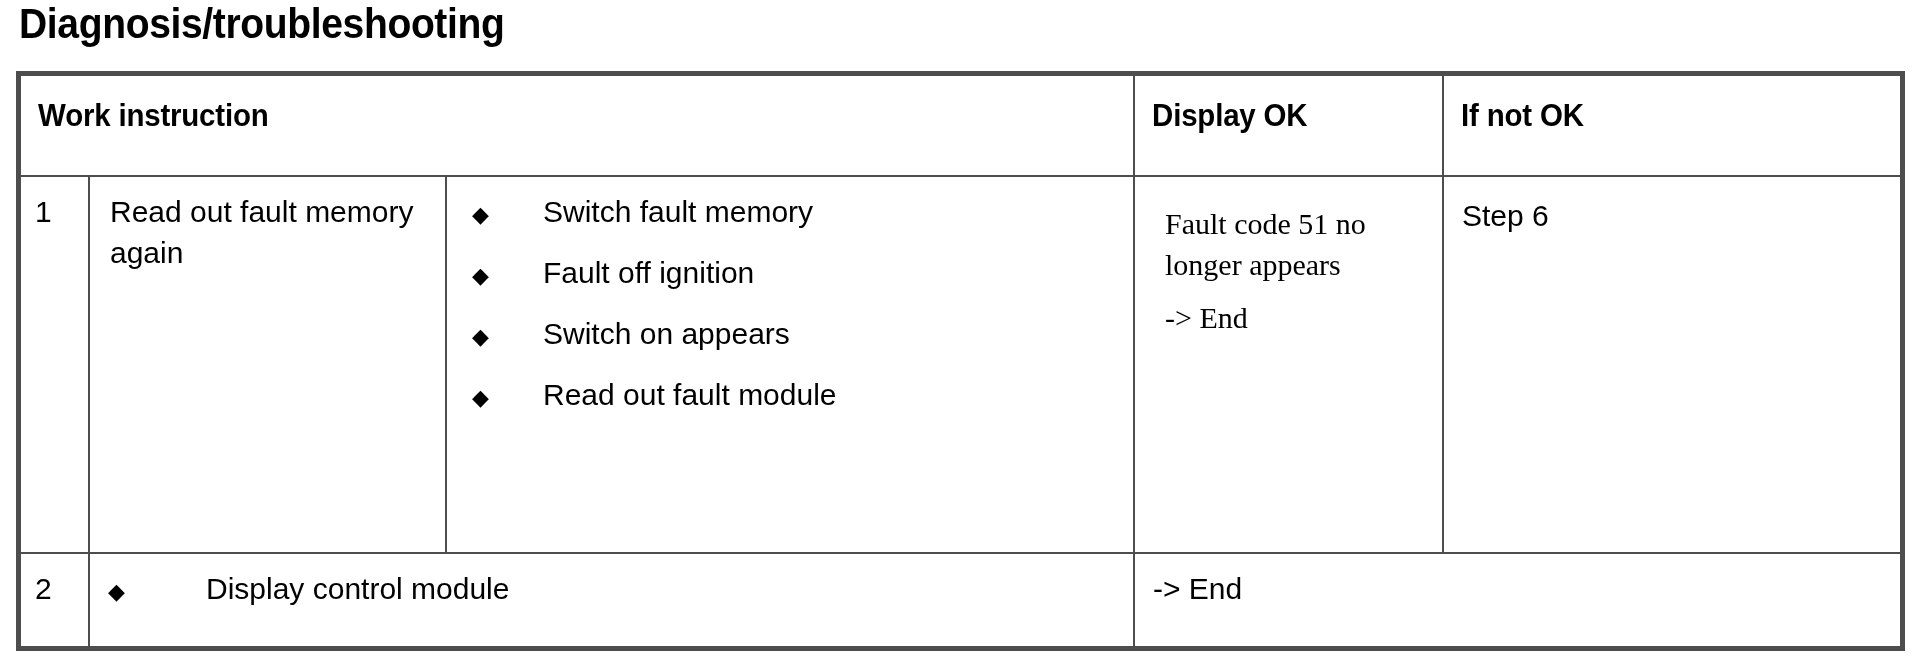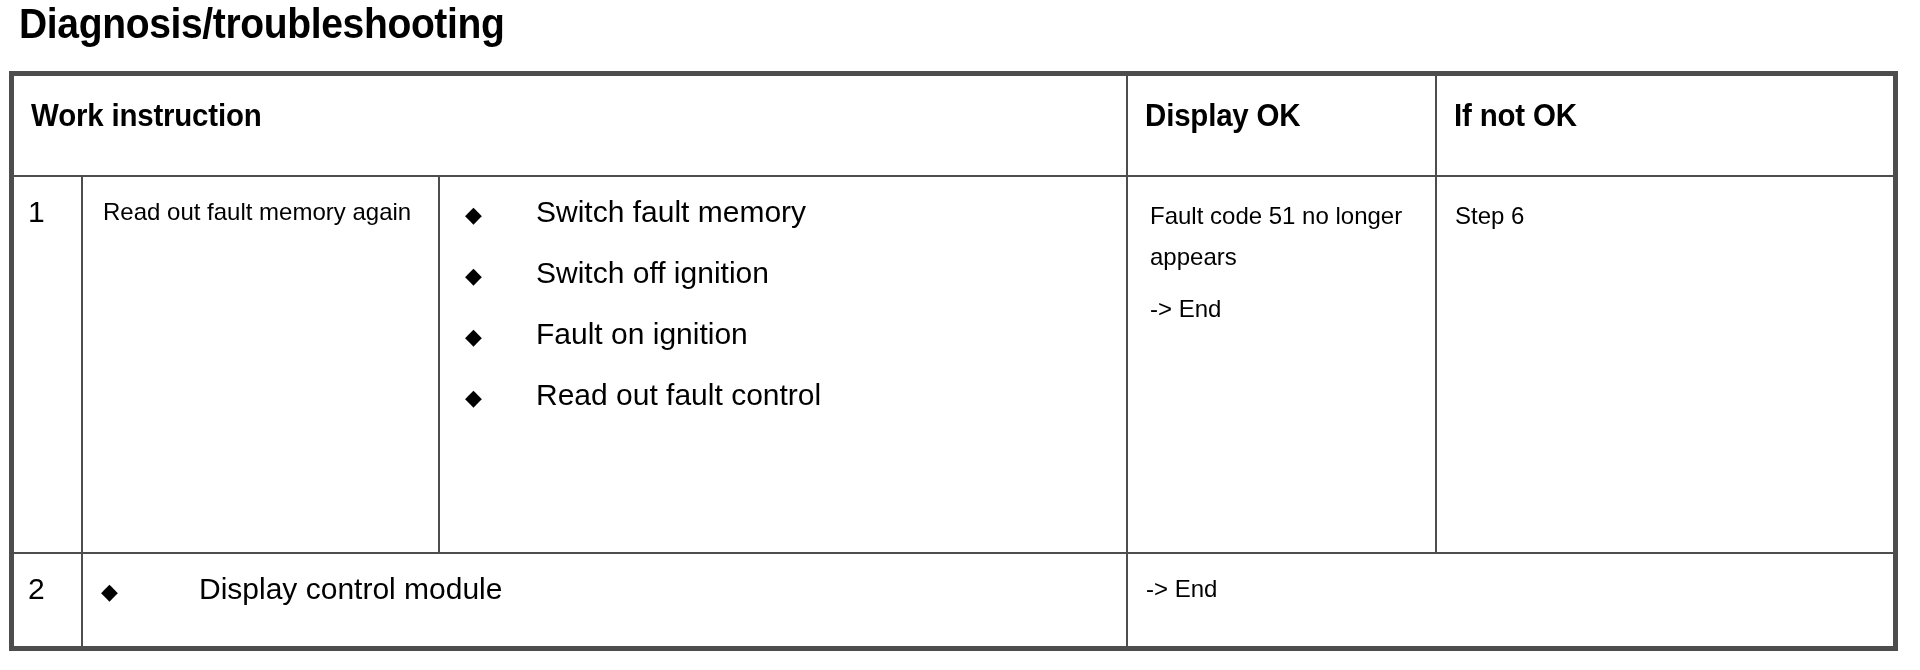--- a/index.html
+++ b/index.html
@@ -30,21 +30,21 @@
     letter-spacing: -0.4px;
     line-height: 56px;
     white-space: nowrap;
     transform: scaleX(0.93);
     transform-origin: left top;
   }
 
   
   .tbl-wrap {
     position: absolute;
-    left: 12px;
+    left: 19px;
     top: 74px;
     width: 1881px;
     height: 574px;
   }
   table.grid {
     border-collapse: collapse;
     table-layout: fixed;
     width: 1881px;
     height: 574px;
     background: #ffffff;
@@ -56,21 +56,21 @@
     background: #ffffff;
   }
   
   table.grid {
     outline: 3px solid #4d4d4d;
     outline-offset: 0px;
   }
 
   .cell-pad {
     padding: 14px 12px 8px 18px;
-    font-size: 24px;
+    font-size: 30px;
     line-height: 41px;
   }
   .hdr .cell-pad {
     font-weight: bold;
     font-size: 31px;
     padding-top: 19px;
     letter-spacing: -0.2px;
     transform: scaleX(0.95);
     transform-origin: left top;
     white-space: nowrap;
@@ -120,21 +120,21 @@
     padding-top: 14px;
   }
   .inline-bullet .bullet {
     width: 116px;
     flex: 0 0 116px;
     padding-left: 18px;
     box-sizing: border-box;
     font-size: 22px;
   }
 
-  .para { margin: 4px; }
+  .para { margin: 12px; font-family: Liberation Serif, serif; }
   .para + .para { margin-top: 11px; }
 </style>
 </head>
 <body>
 
 <div class="page">
 
   <div class="doc-title">Diagnosis/troubleshooting</div>
 
   <div class="tbl-wrap">
@@ -168,29 +168,29 @@
           <div class="cell-pad">Read out fault memory again</div>
         </td>
         <td>
           <ul class="bullets">
             <li>
               <span class="bullet">◆</span>
               <span class="btext">Switch fault memory</span>
             </li>
             <li>
               <span class="bullet">◆</span>
-              <span class="btext">Switch off ignition</span>
-            </li>
-            <li>
-              <span class="bullet">◆</span>
-              <span class="btext">Fault on ignition</span>
-            </li>
-            <li>
-              <span class="bullet">◆</span>
-              <span class="btext">Read out fault control</span>
+              <span class="btext">Fault off ignition</span>
+            </li>
+            <li>
+              <span class="bullet">◆</span>
+              <span class="btext">Switch on appears</span>
+            </li>
+            <li>
+              <span class="bullet">◆</span>
+              <span class="btext">Read out fault module</span>
             </li>
           </ul>
         </td>
         <td>
           <div class="cell-pad">
             <p class="para">Fault code 51 no longer appears</p>
             <p class="para">-&gt; End</p>
           </div>
         </td>
         <td>

